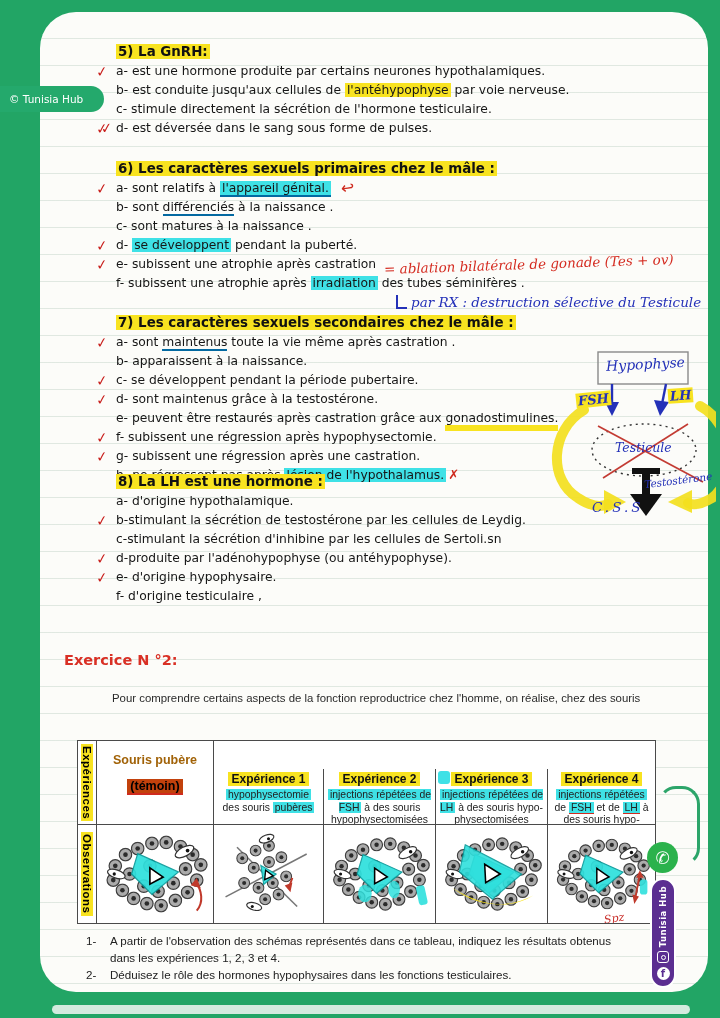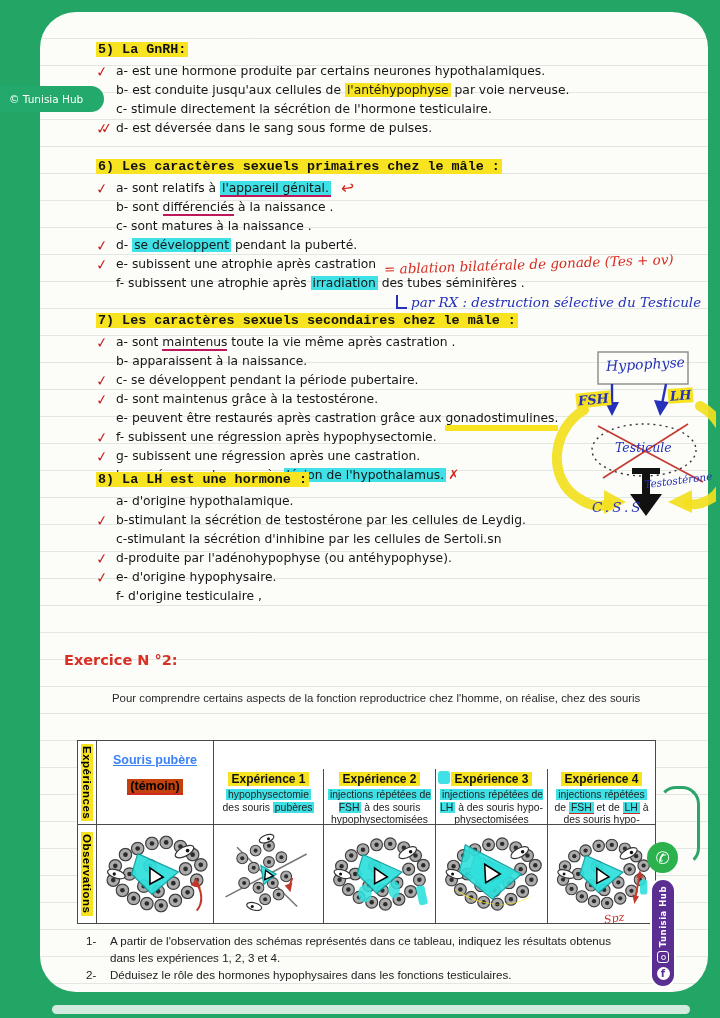--- a/index.html
+++ b/index.html
@@ -13,25 +13,25 @@
   
   .wm{position:absolute;left:0;top:86px;width:104px;height:26px;background:#24a96c;
       border-radius:0 13px 13px 0;color:#fff;font-size:10.5px;display:flex;align-items:center;
       padding-left:9px;box-sizing:border-box;z-index:5;}
   
   .sec{position:absolute;left:96px;z-index:2;}
   .row{height:19px;display:flex;align-items:center;white-space:nowrap;}
   .chk{width:20px;color:#c9201d;font-weight:bold;font-size:14px;transform:rotate(-8deg);flex:none;}
   .chk.dbl{letter-spacing:-7px;}
   .opt{font-size:12.3px;color:#161616;}
-  .ttl{height:19px;display:flex;align-items:flex-start;font-family:Liberation Mono, monospace;}
+  .ttl{height:19px;display:flex;align-items:center;margin-left:20px;}
   .ttl .t{font-size:13.4px;font-weight:bold;color:#111;}
   .hl-y{background:#f8e320;padding:0 2px;}
   .hl-c{background:#3fe1e6;padding:0 2px;}
-  .ru{border-bottom:2px solid #be185d;}
+  .ru{border-bottom:2px solid #0369a1;}
   .yu{border-bottom:6px solid #f8e320;}
   .hook{color:#cf2b1f;font-size:16px;margin-left:10px;transform:rotate(-8deg);}
   .cross{color:#cf2b1f;font-weight:bold;margin-left:2px;font-size:13px;}
   .hw-red{color:#d42b20;font-family:"DejaVu Serif",serif;font-style:italic;font-size:13.5px;
           transform:rotate(-2deg);margin-left:8px;}
   .hw-blue{color:#2431b8;font-family:"DejaVu Serif",serif;font-style:italic;font-size:13.5px;}
   .lhook{display:inline-block;width:9px;height:12px;border-left:2px solid #2431b8;border-bottom:2px solid #2431b8;margin-right:4px;}
   
   .dg-text{position:absolute;color:#2431b8;font-family:"DejaVu Serif",serif;font-style:italic;white-space:nowrap;z-index:3;}
   
@@ -43,21 +43,21 @@
   .tbl{position:absolute;left:77px;top:740px;display:grid;
        grid-template-columns:19px 117px 110px 112px 112px 107px;
        grid-template-rows:84px 98px;border:1.6px solid #4a4a4a;background:#fff;z-index:2;}
   .tbl>div{border-right:1.4px solid #4a4a4a;border-bottom:1.4px solid #4a4a4a;position:relative;
            font-family:"Liberation Sans",sans-serif;overflow:hidden;}
   .tbl>div:nth-child(6n){border-right:none;}
   .tbl>div:nth-child(n+7){border-bottom:none;}
   .vlab{display:flex;align-items:center;justify-content:center;}
   .vlab span{writing-mode:vertical-rl;font-weight:bold;font-size:11.5px;background:#f8e320;padding:2px 0;letter-spacing:.5px;}
   .ctl{display:flex;flex-direction:column;align-items:center;padding-top:12px;}
-  .ctl .l1{font-weight:bold;font-size:12.5px;color:#3b82f6;text-decoration:underline;}
+  .ctl .l1{font-weight:bold;font-size:12.5px;color:#a16207;}
   .ctl .l2{font-weight:bold;font-size:12.5px;margin-top:12px;}
   .ctl .l2 span{background:#c2410c;border-bottom:2px solid #cf2b1f;padding:0 3px;}
   .hcell{text-align:center;padding-top:3px;margin-top:28px;}
   .hcell .hdr{font-weight:bold;font-size:12px;color:#111;}
   .hcell .hdr span{background:#f8e320;padding:0 3px;}
   .hcell .desc{font-size:10.4px;line-height:12.5px;margin-top:3px;padding:0 3px;color:#222;}
   .rufsh{border-bottom:1.6px solid #cf2b1f;}
   .cblob{position:absolute;left:2px;top:2px;width:12px;height:13px;background:#3fe1e6;border-radius:3px;}
   .obs svg{position:absolute;inset:2px;width:calc(100% - 4px);height:calc(100% - 4px);}
   .spz{position:absolute;left:52%;bottom:-2px;color:#c9302c;font-family:"DejaVu Serif",serif;

